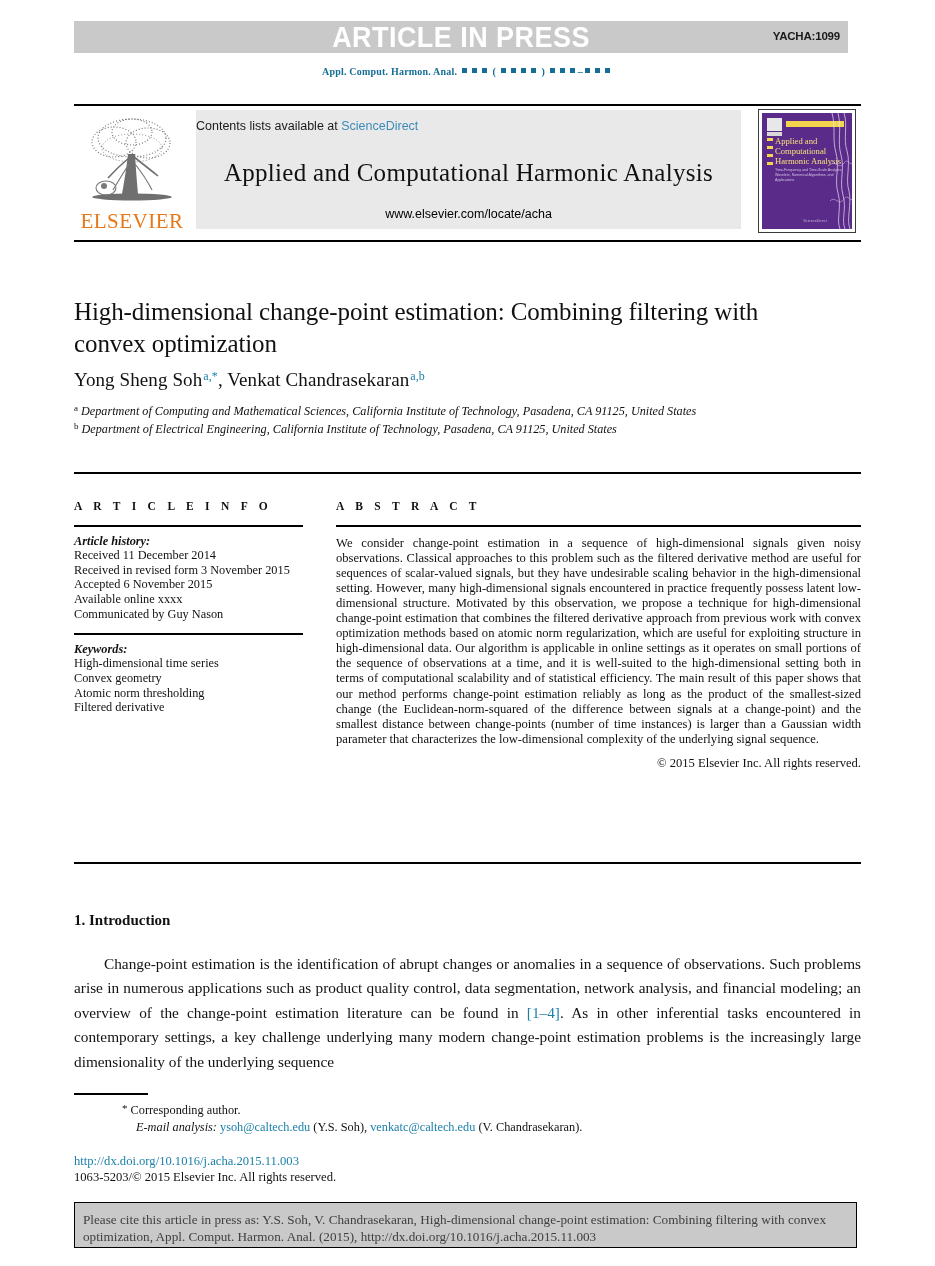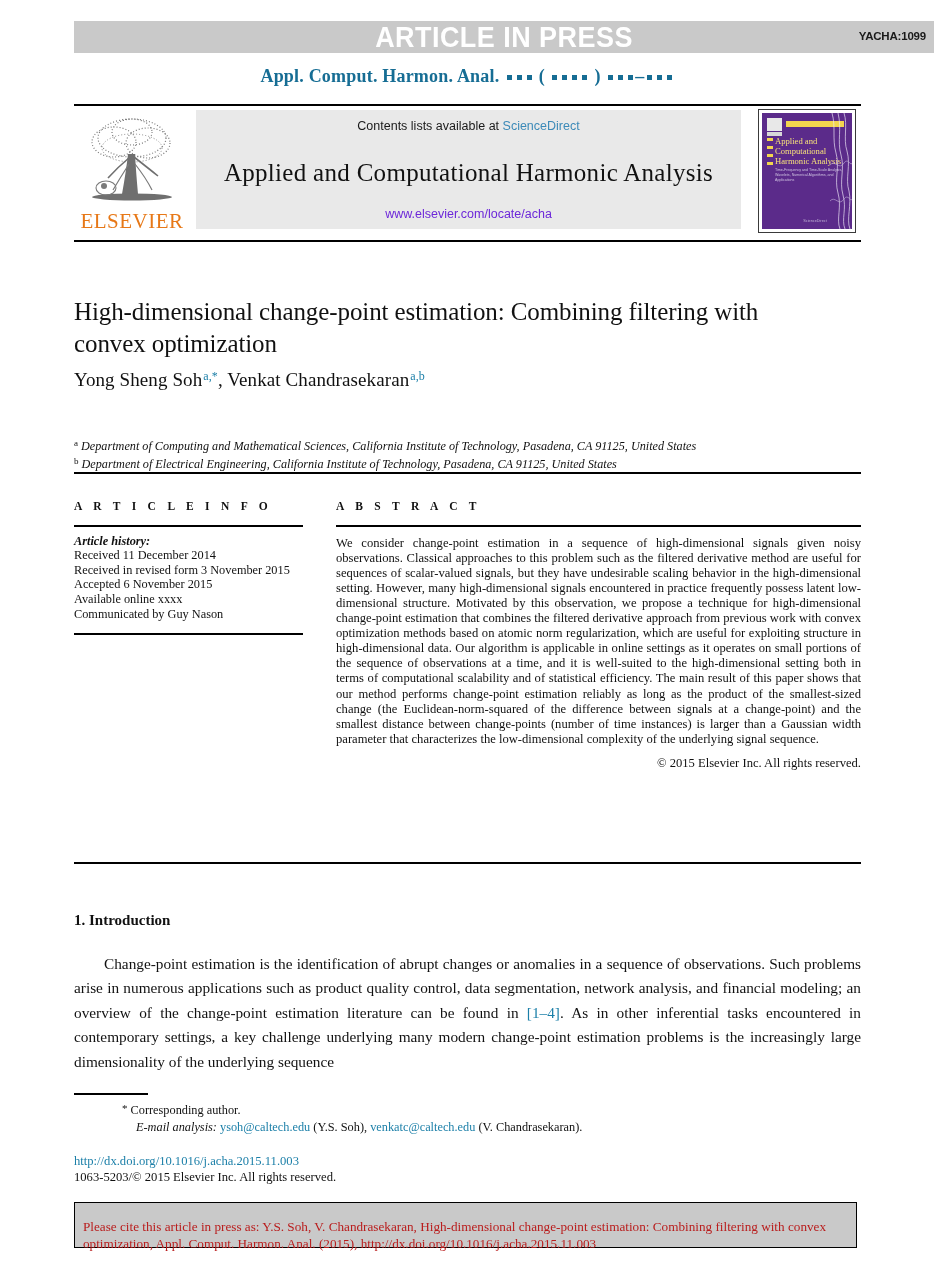--- a/index.html
+++ b/index.html
@@ -14,21 +14,21 @@
     font-family: "Liberation Serif", "DejaVu Serif", serif;
     color: #000000;
     overflow: hidden;
   }
 
   
   .aip-banner {
     position: absolute;
     left: 74px;
     top: 21px;
-    width: 860px;
+    width: 774px;
     height: 32px;
     background: #c9c9c9;
   }
   .aip-text {
     position: absolute;
     left: 0; right: 0;
     top: 1px;
     text-align: center;
     font-family: "Liberation Sans", sans-serif;
     font-weight: bold;
@@ -51,21 +51,21 @@
   }
 
   
   .running-head {
     position: absolute;
     left: 0; right: 0;
     top: 66px;
     text-align: center;
     font-family: "Liberation Serif", serif;
     font-weight: bold;
-    font-size: 18px;
+    font-size: 10px;
     color: #166d94;
     letter-spacing: 0.2px;
   }
   .sq {
     display: inline-block;
     width: 5px;
     height: 5px;
     background: #166d94;
     vertical-align: 2px;
     margin: 0 2.5px;
@@ -115,21 +115,21 @@
     left: 196px;
     top: 110px;
     width: 545px;
     height: 119px;
     background: #e9e9e9;
   }
   .contents-line {
     position: absolute;
     left: 0; right: 0;
     top: 9px;
-    text-align: center;
+    text-align: left;
     font-family: "Liberation Sans", sans-serif;
     font-size: 12.5px;
     color: #1a1a1a;
   }
   .sd-link { color: #3c8ab8; }
   .journal-title {
     position: absolute;
     left: 0; right: 0;
     top: 49px;
     text-align: center;
@@ -138,21 +138,21 @@
     color: #111;
     letter-spacing: 0.3px;
   }
   .journal-url {
     position: absolute;
     left: 0; right: 0;
     bottom: 8px;
     text-align: center;
     font-family: "Liberation Sans", sans-serif;
     font-size: 12.5px;
-    color: #6d28d9;
+    color: #000000;
   }
 
   
   .cover {
     position: absolute;
     left: 758px;
     top: 109px;
     width: 96px;
     height: 122px;
     background: #ffffff;
@@ -256,21 +256,20 @@
   }
   .affils {
     position: absolute;
     left: 74px;
     top: 401px;
     width: 700px;
     font-style: italic;
     font-size: 12.2px;
     line-height: 14.5px;
     color: #111;
-    margin-top: 35px;
   }
   .affils sup {
     font-style: normal;
     font-size: 9px;
     vertical-align: 4px;
   }
   .aff-block { margin-bottom: 0.5px; }
 
   .rule-mid {
     position: absolute;
@@ -419,25 +418,25 @@
     left: 74px;
     top: 1202px;
     width: 781px;
     height: 44px;
     background: #c9c9c9;
     border: 1.5px solid #000;
   }
   .cite-box-text {
     position: absolute;
     left: 8px;
-    top: 15px;
+    top: 8px;
     width: 765px;
     font-size: 13.2px;
     line-height: 17px;
-    color: #b91c1c;
+    color: #404040;
   }
 </style>
 </head>
 <body>
 
 <div class="aip-banner">
   <div class="aip-text">ARTICLE IN PRESS</div>
   <div class="aip-code">YACHA:1099</div>
 </div>
 
@@ -534,20 +533,27 @@
   <div class="info-rule"></div>
   <div class="info-block">
     <div class="ital">Article history:</div>
     <div>Received 11 December 2014</div>
     <div>Received in revised form 3 November 2015</div>
     <div>Accepted 6 November 2015</div>
     <div>Available online xxxx</div>
     <div>Communicated by Guy Nason</div>
   </div>
   <div class="kw-rule"></div>
+  <div class="info-block">
+    <div class="ital">Keywords:</div>
+    <div>High-dimensional time series</div>
+    <div>Convex geometry</div>
+    <div>Atomic norm thresholding</div>
+    <div>Filtered derivative</div>
+  </div>
 </div>
 
 <div class="col-abs">
   <div class="sec-head">A B S T R A C T</div>
   <div class="abs-rule"></div>
   <div class="abs-text">We consider change-point estimation in a sequence of high-dimensional signals given noisy observations. Classical approaches to this problem such as the filtered derivative method are useful for sequences of scalar-valued signals, but they have undesirable scaling behavior in the high-dimensional setting. However, many high-dimensional signals encountered in practice frequently possess latent low-dimensional structure. Motivated by this observation, we propose a technique for high-dimensional change-point estimation that combines the filtered derivative approach from previous work with convex optimization methods based on atomic norm regularization, which are useful for exploiting structure in high-dimensional data. Our algorithm is applicable in online settings as it operates on small portions of the sequence of observations at a time, and it is well-suited to the high-dimensional setting both in terms of computational scalability and of statistical efficiency. The main result of this paper shows that our method performs change-point estimation reliably as long as the product of the smallest-sized change (the Euclidean-norm-squared of the difference between signals at a change-point) and the smallest distance between change-points (number of time instances) is larger than a Gaussian width parameter that characterizes the low-dimensional complexity of the underlying signal sequence.</div>
   <div class="abs-copy">© 2015 Elsevier Inc. All rights reserved.</div>
 </div>
 
 <div class="rule-abs-bottom"></div>

